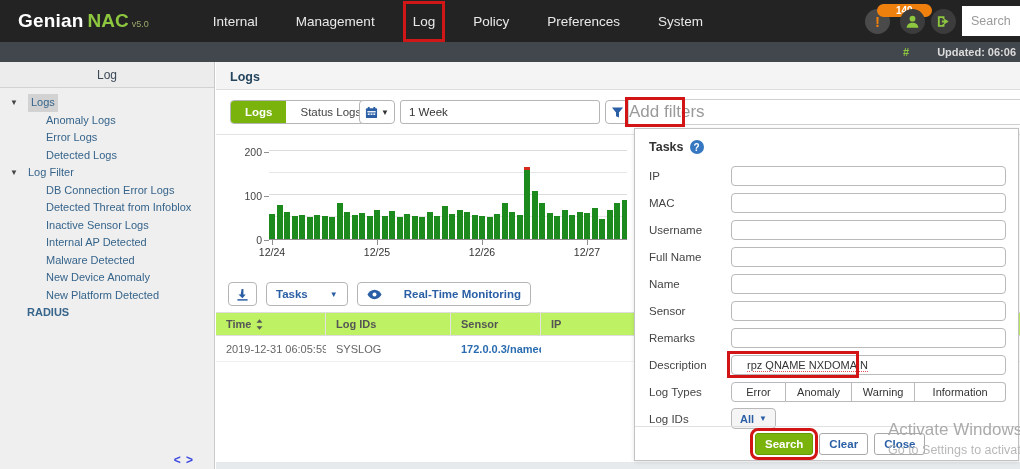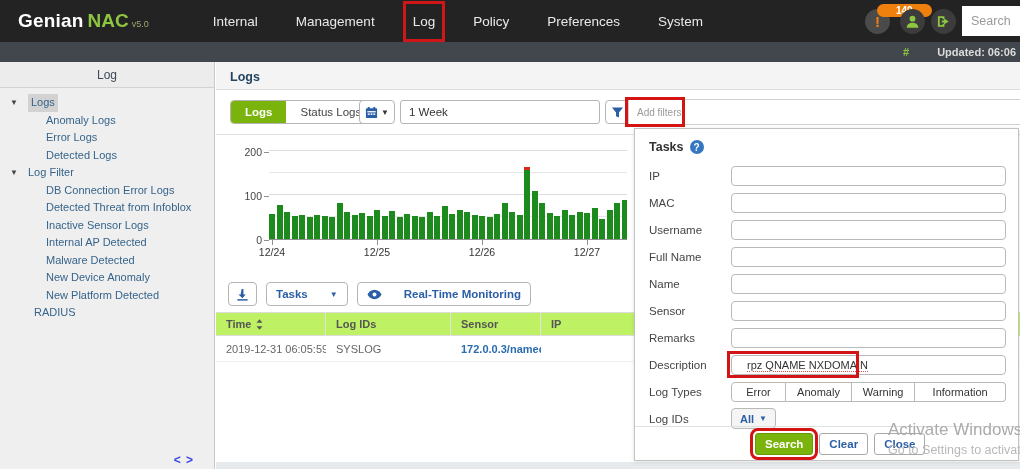--- a/index.html
+++ b/index.html
@@ -45,21 +45,21 @@
   .toolbar { position:absolute; left:0; top:36px; right:0; height:30px; }
   .toggle-group { position:absolute; left:14px; top:2px; display:inline-flex; border:1px solid #b5b5b5; border-radius:4px; overflow:hidden; height:24px;}
   .toggle-btn { font-size:11.5px; padding:0 14px; line-height:22px; background:#fff; color:#444; cursor:pointer; }
   .toggle-btn.active { background:#79b30b; color:#fff; font-weight:bold; }
   .icon-btn { position:absolute; top:2px; height:24px; background:#fff; border:1px solid #b5b5b5; border-radius:4px; display:flex; align-items:center; justify-content:center; cursor:pointer;}
   .cal-btn { left:143px; width:36px; gap:3px;}
   .funnel-btn { left:389px; width:24px; }
   .caret { font-size:8px; color:#333; }
   .date-input { position:absolute; left:184px; top:2px; width:200px; height:24px; border:1px solid #b5b5b5; border-radius:3px; font-size:11.5px; padding-left:8px; color:#333;}
   .addfilter-wrap { position:absolute; left:412px; top:1px; right:0; height:26px; }
-  .addfilter-input { width:100%; height:26px; border:1px solid #cfcfcf; border-right:none; font-size:10px; padding-left:8px; color:#333;}
+  .addfilter-input { width:100%; height:26px; border:1px solid #cfcfcf; border-right:none; font-size:17px; padding-left:0; color:#333;}
   .addfilter-input::placeholder { color:#9a9a9a; }
   .annotation-box { position:absolute; border:3px solid #d21414; pointer-events:none; z-index:30;}
 
   .content-divider { position:absolute; left:0; top:72px; right:0; border-top:1px solid #e3e3e3; }
 
   
   .chart { position:absolute; left:0; top:72px; width:411px; height:150px; overflow:hidden; }
   .plot { position:absolute; left:53px; top:18px; width:358px; height:88px; border-bottom:1px solid #8f8f8f; }
   .gridline { position:absolute; left:0; right:0; height:1px; background:#e6e6e6; }
   .gridline.major { background:#dcdcdc; }
@@ -183,21 +183,21 @@
         </div>
         <div class="tree-item" style="padding-left: 46px;">
           <span class="tree-label">Malware Detected</span>
         </div>
         <div class="tree-item" style="padding-left: 46px;">
           <span class="tree-label">New Device Anomaly</span>
         </div>
         <div class="tree-item" style="padding-left: 46px;">
           <span class="tree-label">New Platform Detected</span>
         </div>
-        <div class="tree-item" style="padding-left: 16px;">
+        <div class="tree-item" style="padding-left: 9px; font-weight: bold;">
           <span class="tree-arrow"></span>
           <span class="tree-label">RADIUS</span>
         </div>
       </div>
     <div class="sidebar-collapse">&lt; &gt;</div>
   </div>
 
   <div class="main">
     <div class="page-header">
       <span>Logs</span>

